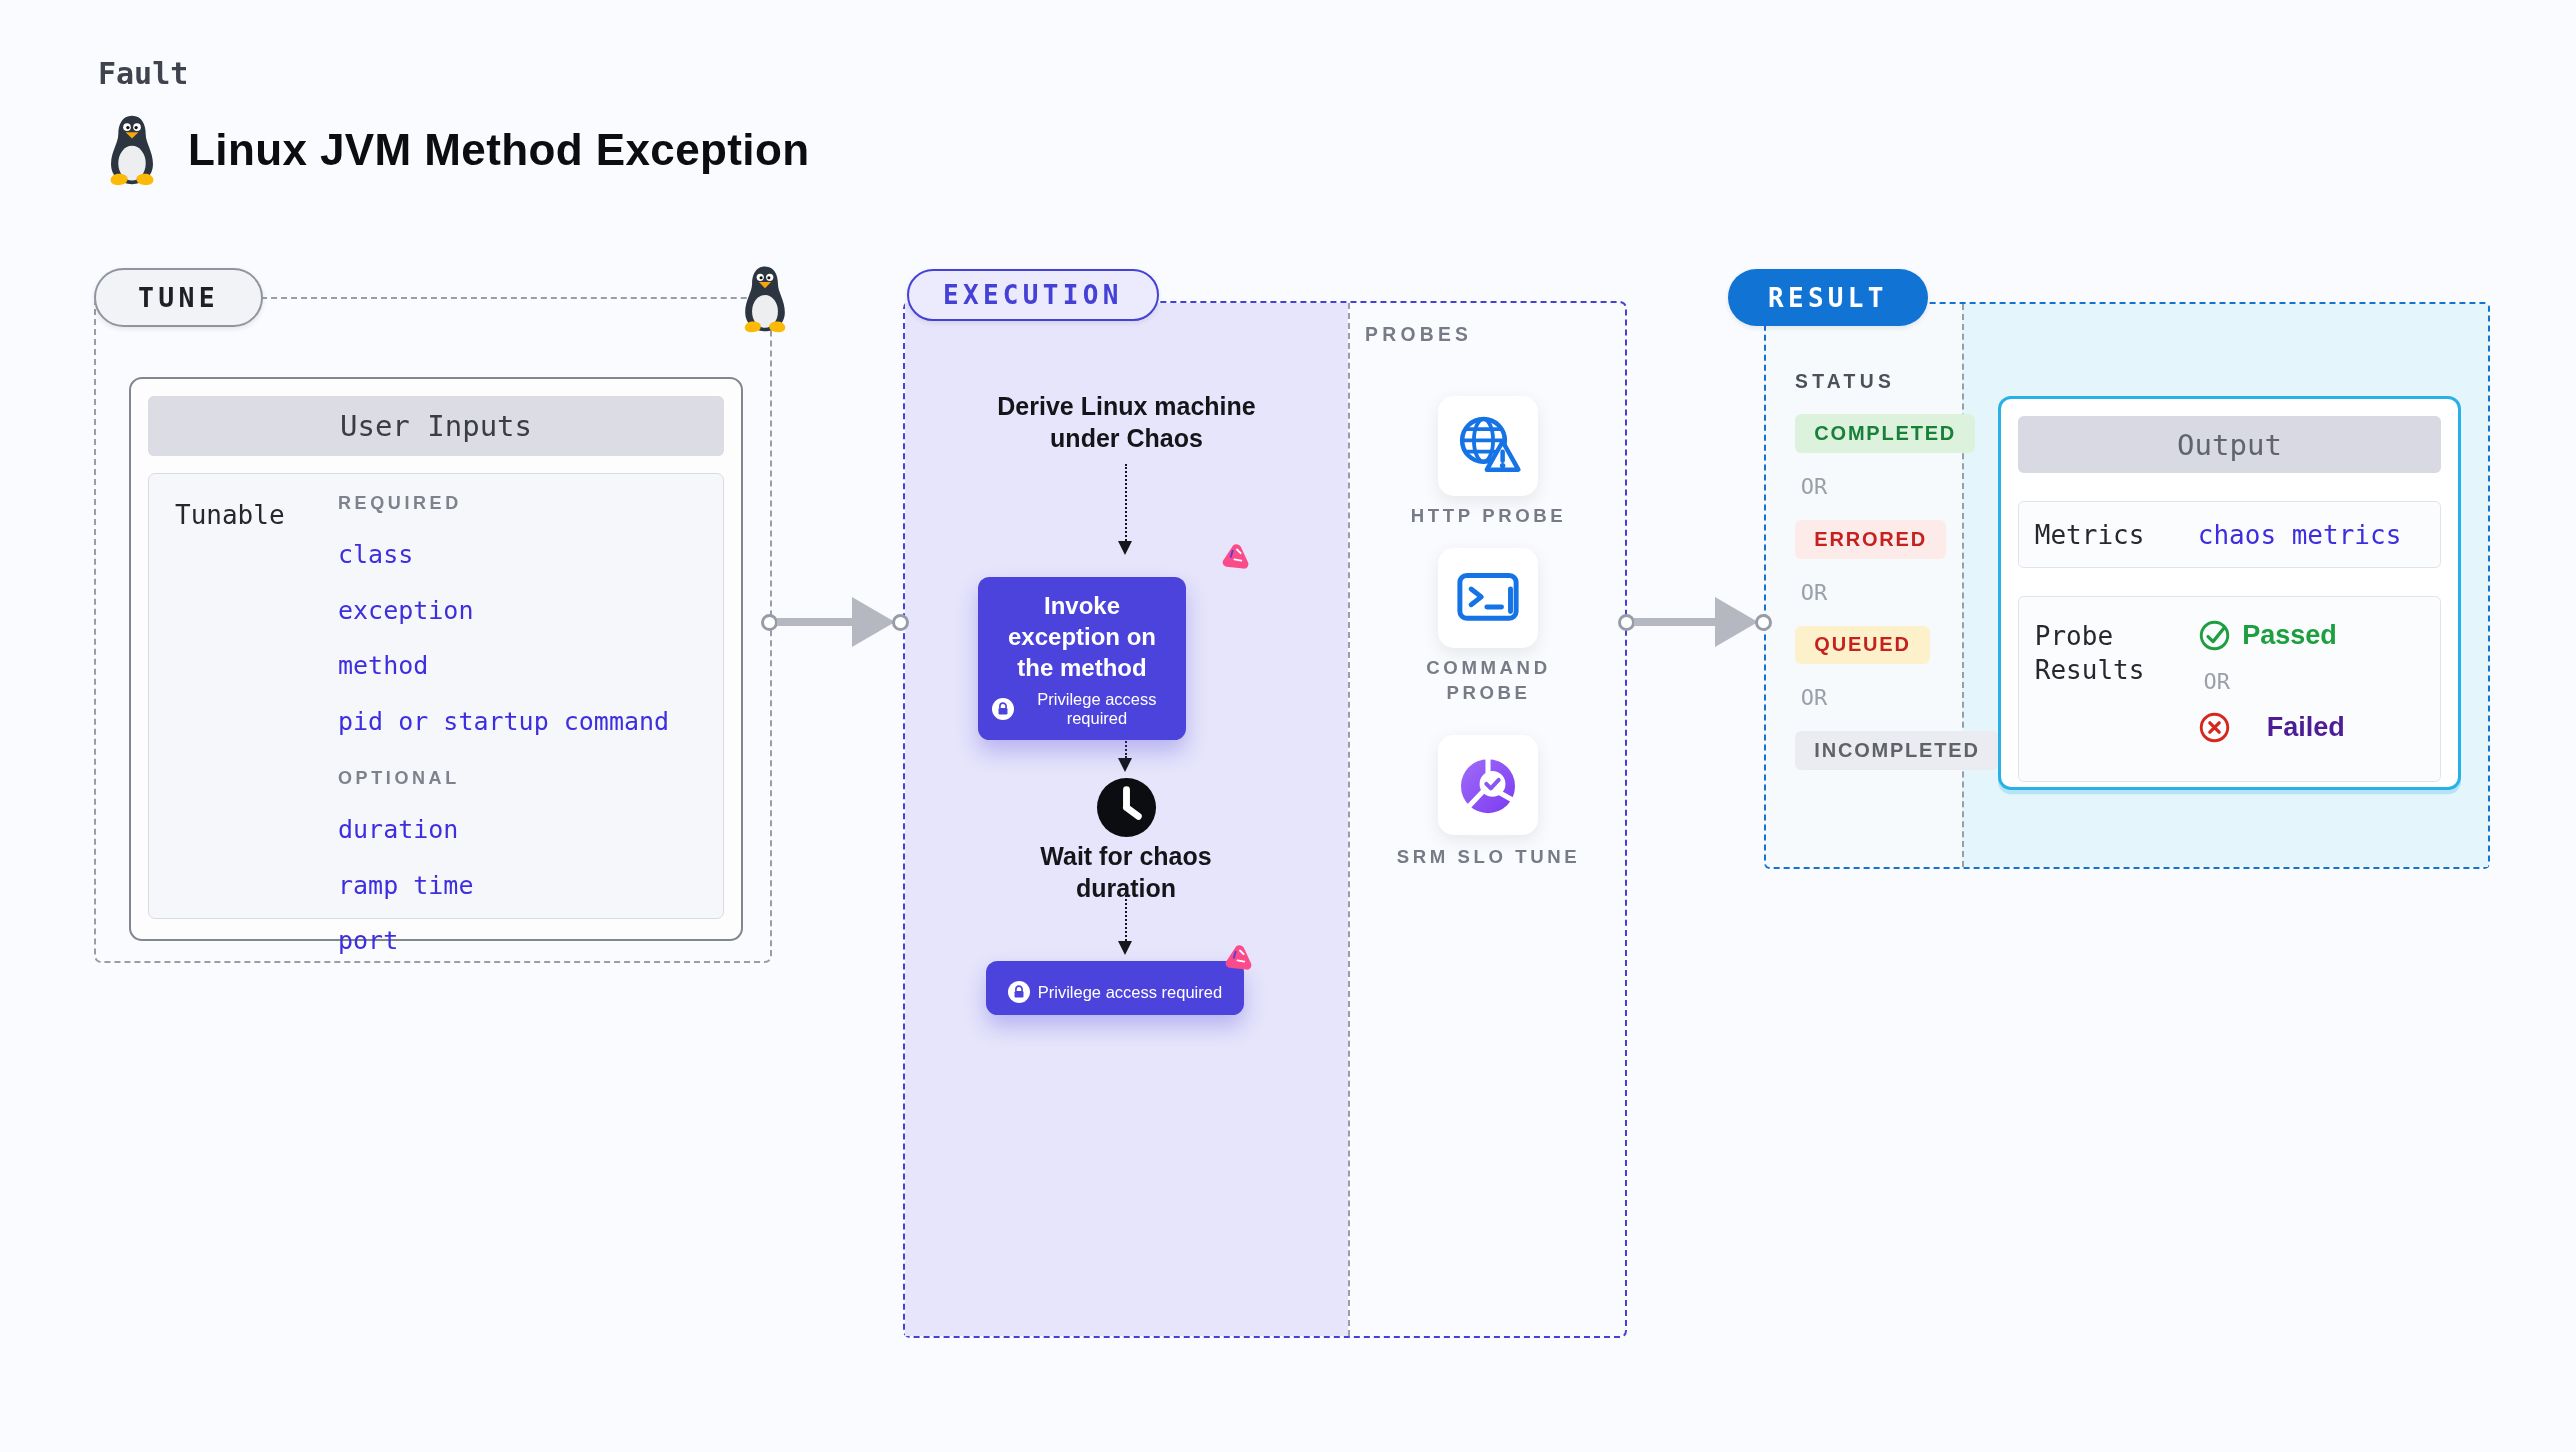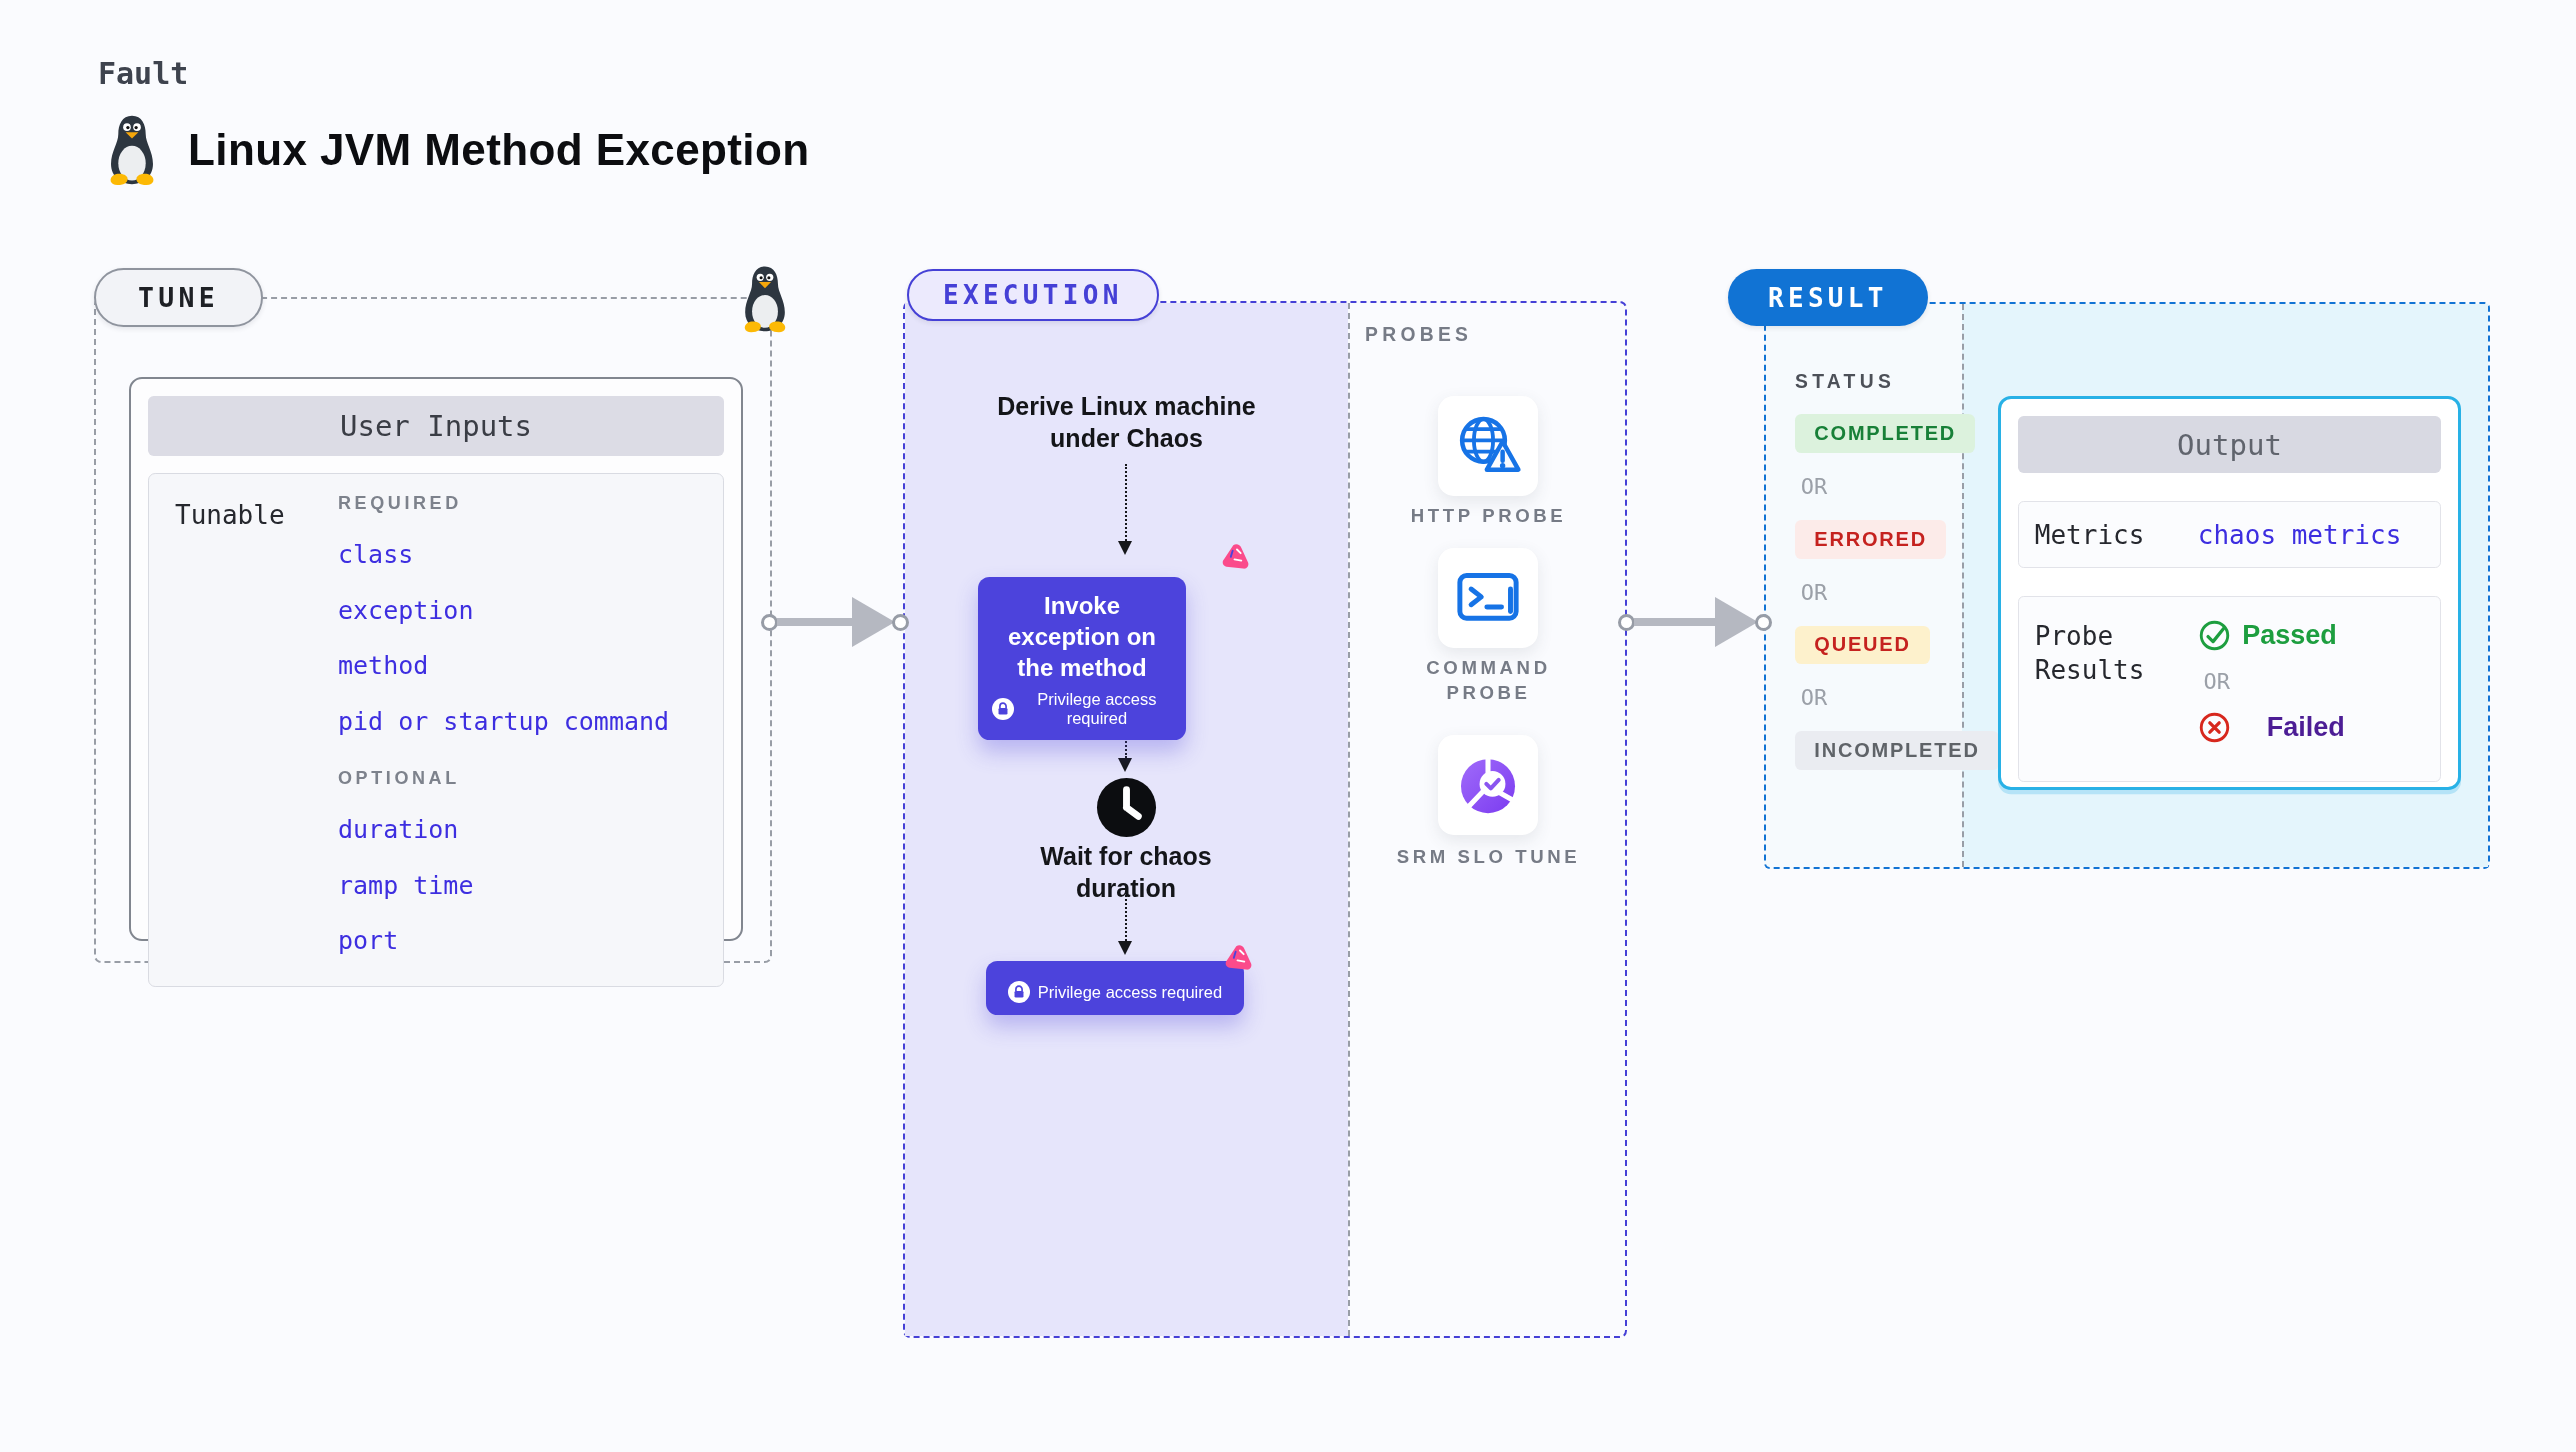--- a/index.html
+++ b/index.html
@@ -39,21 +39,21 @@
                   background:#e4f5fc; border-left:2.1px dashed #989da6; }
 
   .border-penguin { position:absolute; left:734px; top:264px; width:62px; height:69px; z-index:7; }
 
   
   .user-inputs { position:absolute; left:129px; top:377px; width:614px; height:564px;
                  background:#fdfdfe; border:2.9px solid #81868f; border-radius:13px; padding:17px; }
   .ui-header { height:60px; background:#dcdce5; border-radius:5.7px; display:flex; align-items:center;
                justify-content:center; font-family:"DejaVu Sans Mono",monospace; font-size:29px;
                color:#3a3d45; }
-  .ui-panel { margin-top:17px; height:514px; background:#f6f7fa; border:1.4px solid #d9dbe2;
+  .ui-panel { margin-top:17px; height:446px; background:#f6f7fa; border:1.4px solid #d9dbe2;
               border-radius:7.2px; padding:18.6px 0 0 26px; display:flex; }
   .tunable-label { width:163px; font-family:"DejaVu Sans Mono",monospace; font-size:26px;
                    color:#26282e; padding-top:7.2px; }
   .params-col { display:flex; flex-direction:column; gap:26.5px; }
   .param-section-label { font-size:18px; font-weight:bold; letter-spacing:3.6px; color:#7d828c; }
   .param-section-label.opt { margin-top:5.7px; }
   .param { font-family:"DejaVu Sans Mono",monospace; font-size:25px; color:#3d2ee0; white-space:nowrap; }
 
   
   .hconn { position:absolute; display:flex; align-items:center; z-index:5; }

